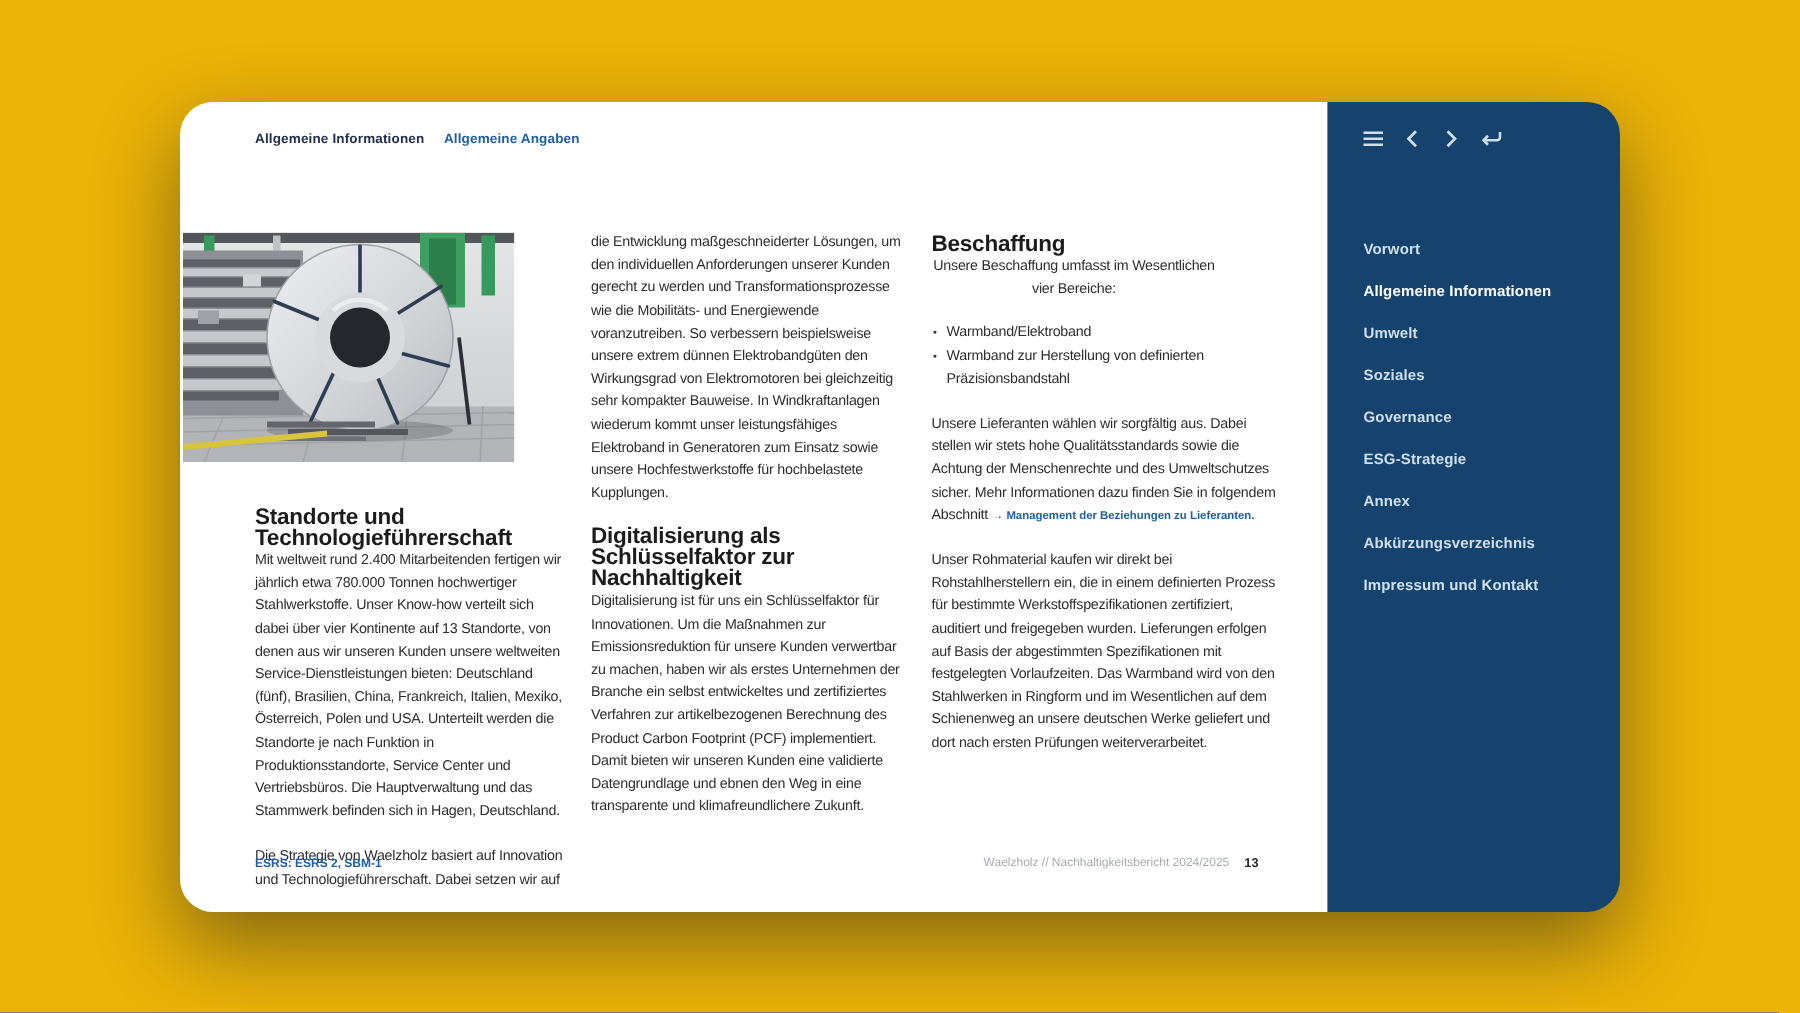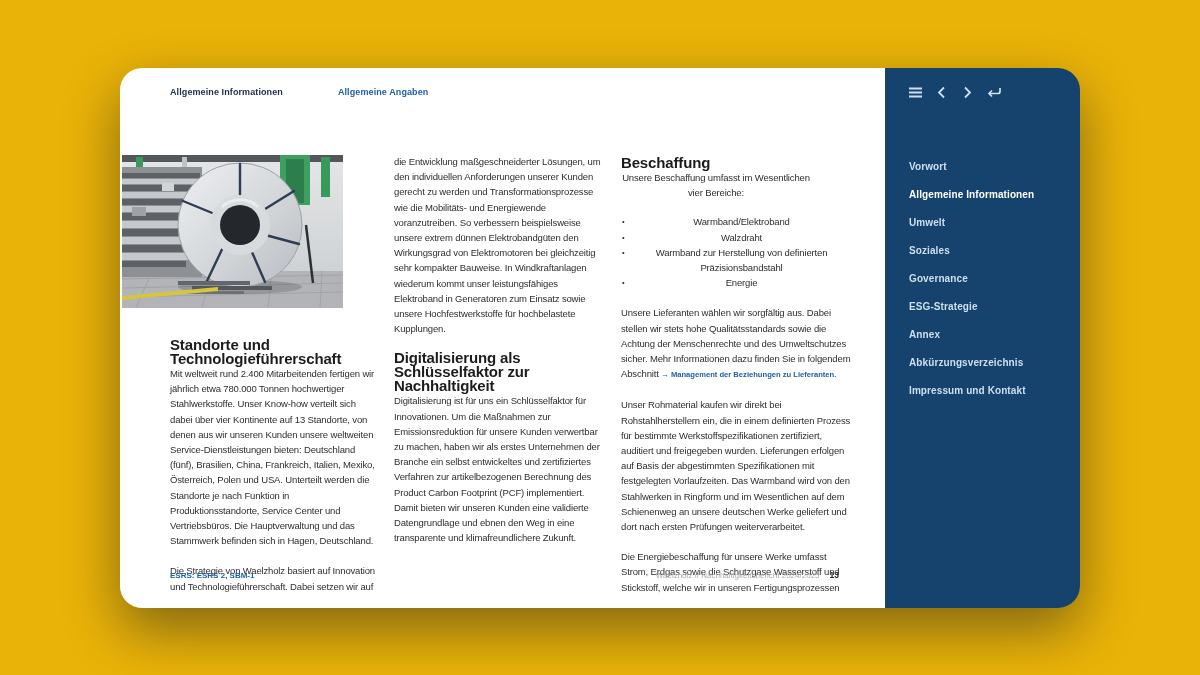--- a/index.html
+++ b/index.html
@@ -8,42 +8,42 @@
   .window{position:absolute;left:120px;top:68px;width:960px;height:540px;
     border-radius:22px;overflow:hidden;display:flex;
     box-shadow:0 22px 55px rgba(0,12,30,.45);}
   .page{position:relative;width:765px;height:540px;background:#ffffff;flex:none;}
   .side{position:relative;width:195px;height:668px;background:#15436d;flex:none;}
 
   
   .crumbs{position:absolute;left:50px;top:19px;display:flex;gap:13px;
     font-size:9px;font-weight:bold;letter-spacing:.1px;}
   .crumb-section{color:#22304e;cursor:pointer;}
-  .crumb-page{color:#1e5fa6;cursor:pointer;margin-left:42px;}
+  .crumb-page{color:#1e5fa6;cursor:pointer;}
 
   
   .photo{position:absolute;left:2px;top:87px;width:221px;height:153px;overflow:hidden;}
 
   
   .col{position:absolute;font-size:9.5px;line-height:15.2px;color:#2e2e30;
     letter-spacing:-.15px;}
   .col h4{margin:0;font-size:15px;line-height:14px;color:#1c1c1e;font-weight:bold;}
   .col p{margin:0 0 15px 0;}
   .col p:last-child{margin-bottom:0;}
   .col ul{list-style:none;margin:0 0 15px 0;padding:0;}
-  .col ul li{position:relative;padding-left:10px;text-align:center;}
+  .col ul li{position:relative;padding-left:10px;}
   .col ul li:before{content:"•";position:absolute;left:1px;top:0;font-size:7.5px;color:#2e2e30;}
   .c1{left:50px;top:270px;width:206px;}
   .c2{left:274px;top:86px;width:207px;}
   .c3{left:501px;top:88px;width:231px;}
   .inline-link{color:#1e5fa6;font-weight:bold;font-size:7.6px;letter-spacing:0;cursor:pointer;}
 
   
   .footer-left{position:absolute;left:50px;top:503px;font-size:8px;font-weight:bold;color:#1e5fa6;}
-  .footer-right{position:absolute;right:46px;top:502px;display:flex;align-items:center;gap:10px;}
+  .footer-right{position:absolute;right:46px;top:502px;display:flex;align-items:flex-start;gap:10px;}
   .pub{font-size:8px;color:#a7abb1;}
   .pagenum{font-size:8.5px;font-weight:bold;color:#24272c;}
 
   
   .tools{position:absolute;left:22px;top:16px;display:flex;align-items:center;gap:9px;}
   .tool{width:17px;height:17px;display:flex;align-items:center;justify-content:center;cursor:pointer;}
   .tool svg{display:block;}
   .nav{position:absolute;left:24px;top:90px;display:flex;flex-direction:column;gap:11px;}
   .nav-item{font-size:10px;line-height:17px;color:#cfdfee;font-weight:bold;
     letter-spacing:.1px;cursor:pointer;white-space:nowrap;}
@@ -151,27 +151,24 @@
         <p>die Entwicklung maßgeschneiderter Lösungen, um den individuellen Anforderungen unserer Kunden gerecht zu werden und Transformationsprozesse wie die Mobilitäts- und Energiewende voranzutreiben. So verbessern beispielsweise unsere extrem dünnen Elektrobandgüten den Wirkungsgrad von Elektromotoren bei gleichzeitig sehr kompakter Bauweise. In Windkraftanlagen wiederum kommt unser leistungsfähiges Elektroband in Generatoren zum Einsatz sowie unsere Hochfestwerkstoffe für hochbelastete Kupplungen.</p>
         <h4 style="width:150px;">Digitalisierung als Schlüsselfaktor zur Nachhaltigkeit</h4>
         <p>Digitalisierung ist für uns ein Schlüsselfaktor für Innovationen. Um die Maßnahmen zur Emissionsreduktion für unsere Kunden verwertbar zu machen, haben wir als erstes Unternehmen der Branche ein selbst entwickeltes und zertifiziertes Verfahren zur artikelbezogenen Berechnung des Product Carbon Footprint (PCF) implementiert. Damit bieten wir unseren Kunden eine validierte Datengrundlage und ebnen den Weg in eine transparente und klimafreundlichere Zukunft.</p>
       </div>
 
       <div class="col c3">
         <h4>Beschaffung</h4>
         <p style="margin-bottom:14px;width:190px;text-align:center;">Unsere Beschaffung umfasst im Wesentlichen vier Bereiche:</p>
         <ul>
           <li>Warmband/Elektroband</li>
-          <li>Walzdraht</li>
           <li>Warmband zur Herstellung von definierten Präzisionsbandstahl</li>
-          <li>Energie</li>
         </ul>
         <p><span>Unsere Lieferanten wählen wir sorgfältig aus. Dabei stellen wir stets hohe Qualitätsstandards sowie die Achtung der Menschenrechte und des Umweltschutzes sicher. Mehr Informationen dazu finden Sie in folgendem Abschnitt </span><span class="inline-link">→ Management der Beziehungen zu Lieferanten.</span></p>
         <p>Unser Rohmaterial kaufen wir direkt bei Rohstahlherstellern ein, die in einem definierten Prozess für bestimmte Werkstoffspezifikationen zertifiziert, auditiert und freigegeben wurden. Lieferungen erfolgen auf Basis der abgestimmten Spezifikationen mit festgelegten Vorlaufzeiten. Das Warmband wird von den Stahlwerken in Ringform und im Wesentlichen auf dem Schienenweg an unsere deutschen Werke geliefert und dort nach ersten Prüfungen weiterverarbeitet.</p>
-        <p>Die Energiebeschaffung für unsere Werke umfasst Strom, Erdgas sowie die Schutzgase Wasserstoff und Stickstoff, welche wir in unseren Fertigungsprozessen</p>
       </div>
 
       <div class="footer-left">ESRS: ESRS 2, SBM-1</div>
       <div class="footer-right">
         <span class="pub">Waelzholz // Nachhaltigkeitsbericht 2024/2025</span>
         <span class="pagenum">13</span>
       </div>
     </div>
 
     <div class="side">

